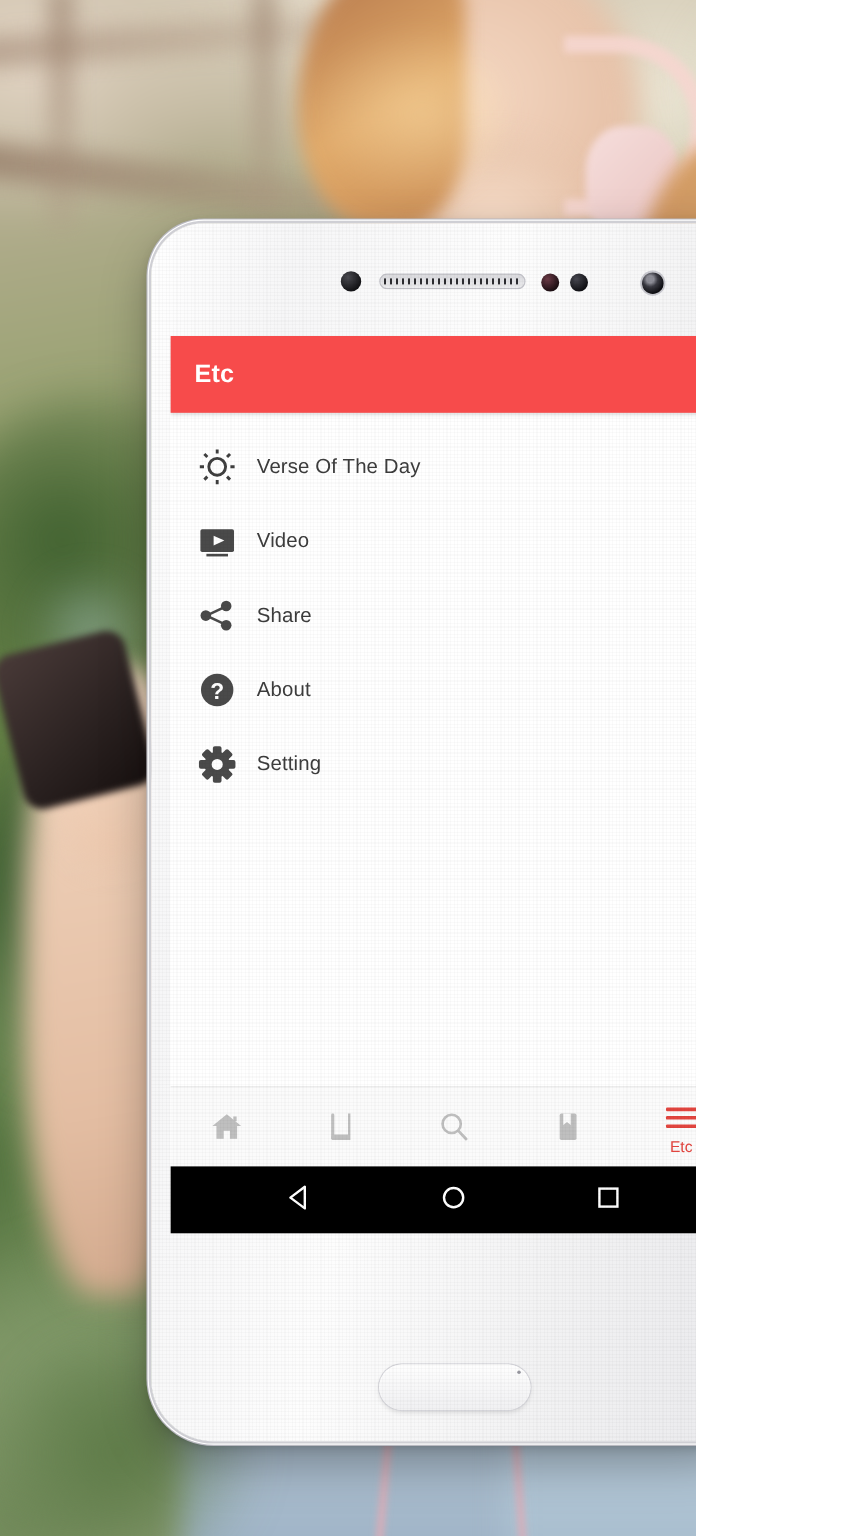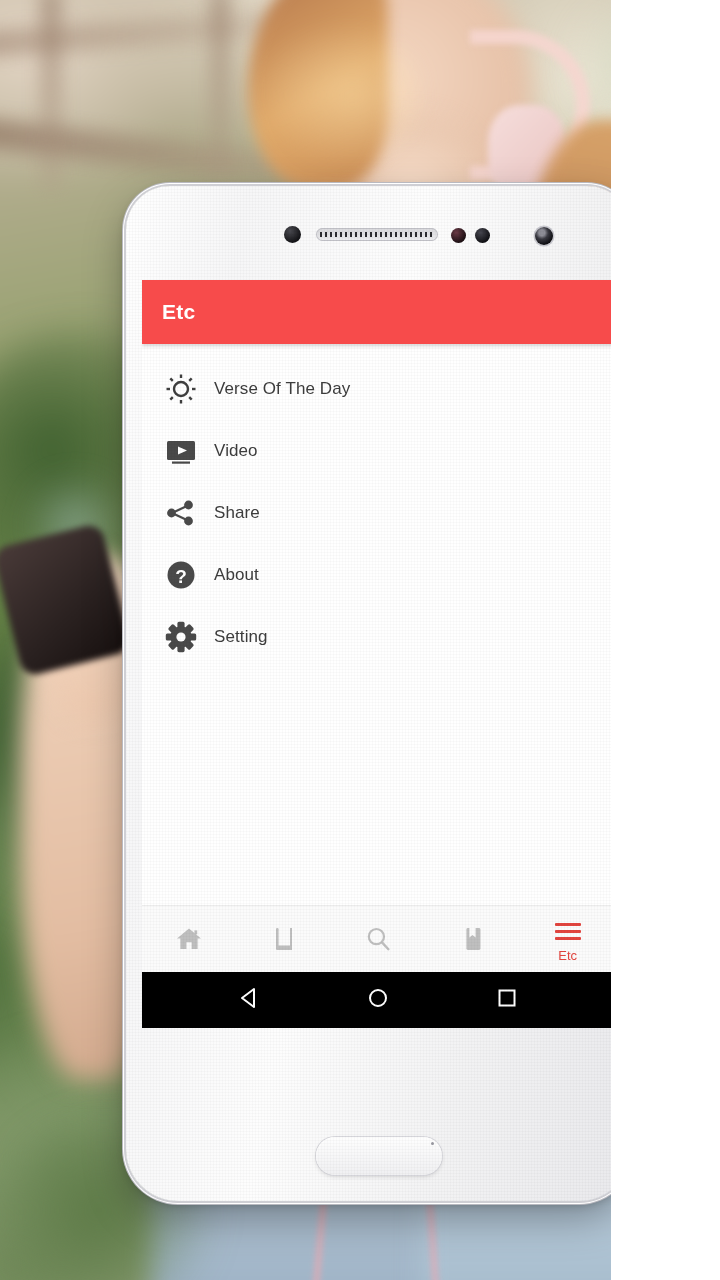--- a/index.html
+++ b/index.html
@@ -10,21 +10,20 @@
     overflow: hidden;
     font-family: "Liberation Sans", sans-serif;
   }
 
   #stage {
     position: relative;
     width: 580px;
     height: 1280px;
     overflow: hidden;
     background: #8a9a6a;
-    padding-left: 31px;
   }
 
   
   .bg-layer {
     position: absolute;
     inset: 0;
     overflow: hidden;
   }
   .bg-base {
     position: absolute;

